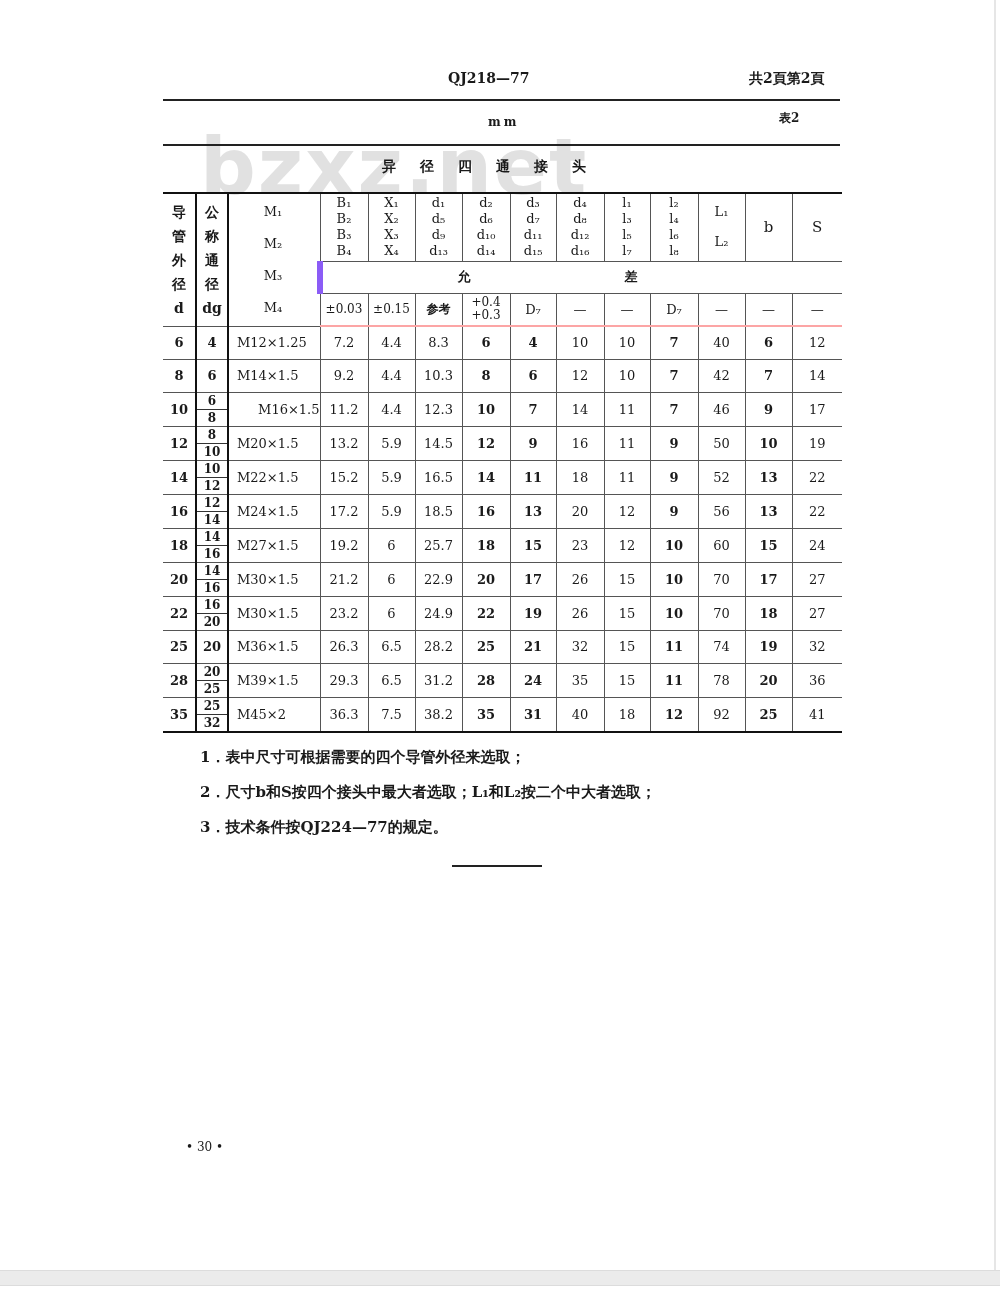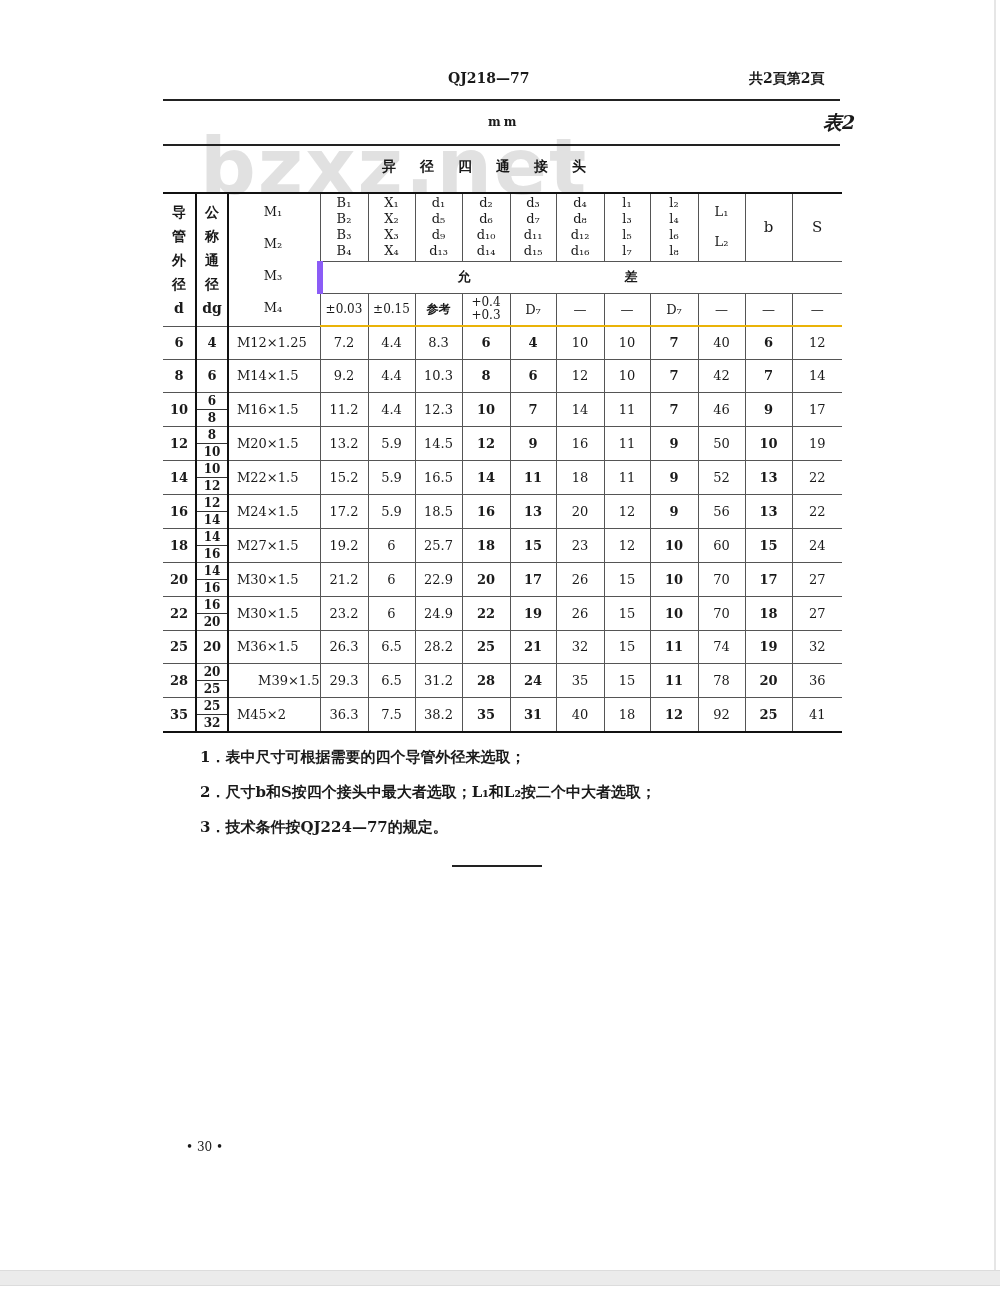--- a/index.html
+++ b/index.html
@@ -12,30 +12,30 @@
   .page-gap { position: absolute; left: 0; top: 1270px; width: 1000px; height: 14px; background: #ebebeb; border-top: 1px solid #dcdcdc; border-bottom: 1px solid #dcdcdc; }
   .watermark {
     position: absolute; left: 200px; top: 128px; font-family: "DejaVu Sans", sans-serif;
     font-weight: bold; font-size: 78px; color: #d8d8d8; letter-spacing: 2px; opacity: 0.75; z-index: 0;
     line-height: 1;
   }
   .hdr-code { position: absolute; left: 448px; top: 70px; font-size: 14px; font-weight: bold; z-index: 2; }
   .hdr-page { position: absolute; left: 749px; top: 70px; font-size: 14px; font-weight: bold; z-index: 2; }
   .rule { position: absolute; background: #222; z-index: 2; }
   .unit { position: absolute; left: 488px; top: 115px; font-size: 12px; font-weight: bold; letter-spacing: 3px; z-index: 2; }
-  .tabno { position: absolute; left: 823px; top: 110px; font-size: 19px; font-weight: bold; z-index: 2; font-style: italic; }
+  .tabno { position: absolute; left: 779px; top: 110px; font-size: 12px; font-weight: bold; z-index: 2; }
   .title { position: absolute; left: 382px; top: 158px; font-size: 14px; font-weight: bold; letter-spacing: 24px; z-index: 2; }
 
   table.spec {
     position: absolute; left: 163px; top: 192px; border-collapse: collapse; z-index: 2;
     font-size: 13px; table-layout: fixed;
   }
   table.spec td { border: 1px solid #555; text-align: center; vertical-align: middle; padding: 0; }
   table.spec tr.top td { border-top: 2px solid #111; }
-  table.spec tr.hbottom td { border-bottom: 2px solid #eab308; }
+  table.spec tr.hbottom td { border-bottom: 2px solid #fca5a5; }
   table.spec tr.last td { border-bottom: 2px solid #111; }
   table.spec td.c1 { border-left: none; border-right: 2px solid #111; }
   table.spec td.c2 { border-right: 2px solid #111; }
   table.spec td.cS { border-right: none; }
   .vtext { font-size: 14px; font-weight: bold; line-height: 24px; }
   .sym { line-height: 16px; font-size: 13px; }
   .mlabel { line-height: 32px; font-size: 13px; }
   .tol { font-size: 12px; }
   .dual { display: flex; flex-direction: column; height: 100%; }
   .dual span { flex: 1; display: flex; align-items: center; justify-content: center; font-size: 12px; font-weight: bold; }
@@ -235,21 +235,21 @@
         <td class=" cS">14</td>
       </tr>
       <tr style="height: 33px;">
         <td class="c1 bold">10</td>
         <td class="c2">
           <div class="dual" style="height: 33px;">
             <span>6</span>
             <span>8</span>
           </div>
         </td>
-        <td style="text-align: left; padding-left: 8px;">M16×1.5</td>
+        <td style="text-align: right; padding-left: 8px;">M16×1.5</td>
         <td>11.2</td>
         <td>4.4</td>
         <td>12.3</td>
         <td class="bold">10</td>
         <td class="bold">7</td>
         <td>14</td>
         <td>11</td>
         <td class="bold">7</td>
         <td>46</td>
         <td class="bold">9</td>
@@ -398,21 +398,21 @@
         <td class=" cS">32</td>
       </tr>
       <tr style="height: 33px;">
         <td class="c1 bold">28</td>
         <td class="c2">
           <div class="dual" style="height: 33px;">
             <span>20</span>
             <span>25</span>
           </div>
         </td>
-        <td style="text-align: right; padding-left: 8px;">M39×1.5</td>
+        <td style="text-align: left; padding-left: 8px;">M39×1.5</td>
         <td>29.3</td>
         <td>6.5</td>
         <td>31.2</td>
         <td class="bold">28</td>
         <td class="bold">24</td>
         <td>35</td>
         <td>15</td>
         <td class="bold">11</td>
         <td>78</td>
         <td class="bold">20</td>

